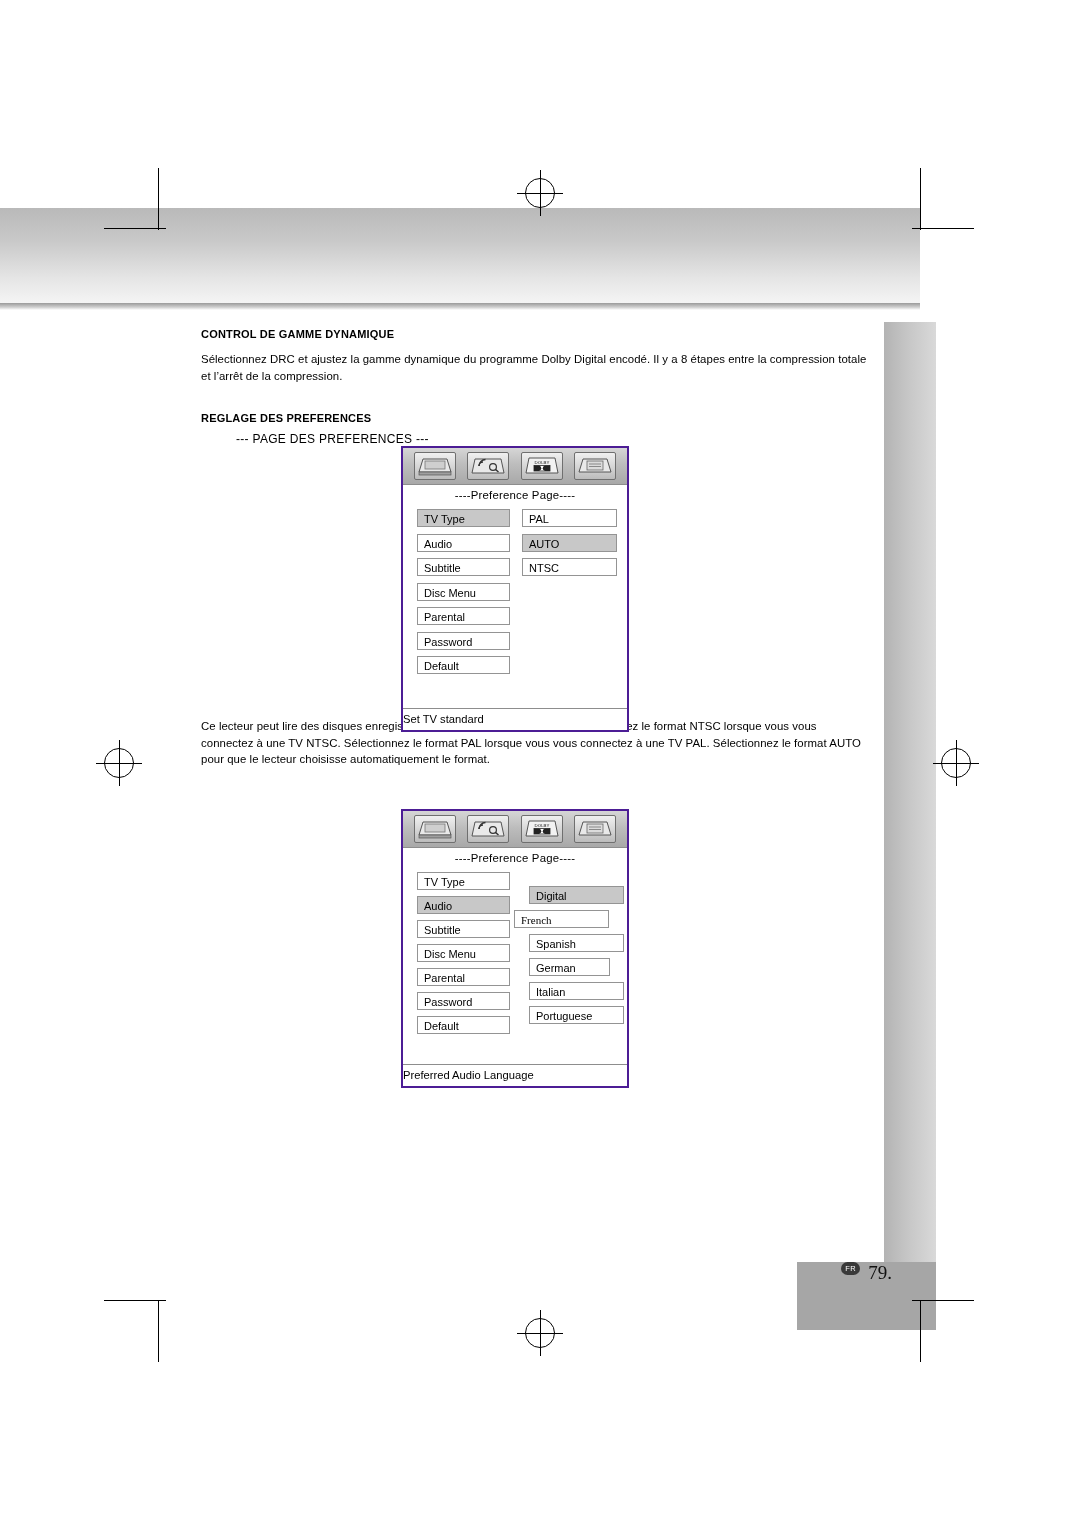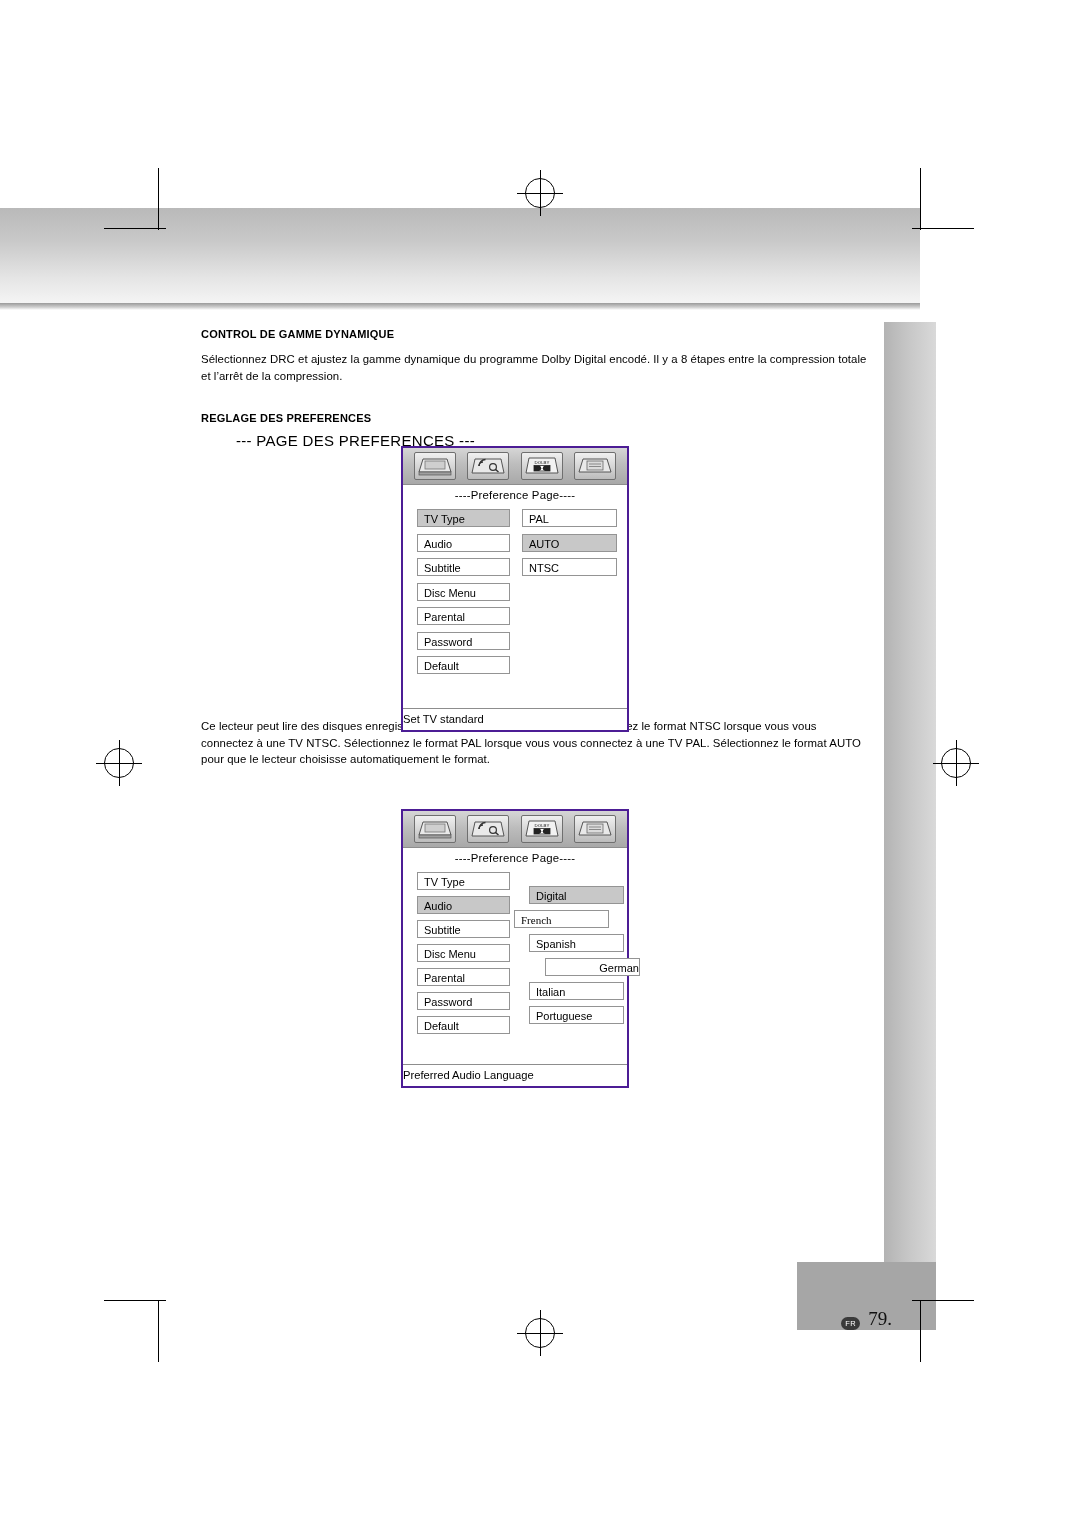--- a/index.html
+++ b/index.html
@@ -59,21 +59,21 @@
     height: 68px;
     background: #a6a6a6;
   }
   .footer-inner {
     position: absolute;
     left: 797px;
     top: 1262px;
     width: 139px;
     height: 68px;
     display: flex;
-    align-items: flex-end;
+    align-items: flex-start;
     justify-content: center;
     gap: 8px;
   }
   .fr-badge {
     width: 19px;
     height: 13px;
     border-radius: 8px;
     background: #3a3a3a;
     color: #fff;
     font-size: 7.5px;
@@ -117,21 +117,21 @@
     letter-spacing: .2px;
   }
   p.body-text {
     font-size: 11.4px;
     line-height: 16.5px;
     margin: 0;
     letter-spacing: .05px;
   }
   .block-gap { height: 28px; }
   .sub-caption {
-    font-size: 15px;
+    font-size: 12px;
     margin: 0 0 18px 35px;
     letter-spacing: .3px;
   }
   .sec2-title {
     font-size: 11.5px;
     font-weight: bold;
     margin: 0 0 7px 0;
     letter-spacing: .2px;
   }
   .indent-text {
@@ -341,20 +341,20 @@
       <div class="menu-item sel" style="left:14px; top:28px; width:93px;">Audio</div>
       <div class="menu-item" style="left:14px; top:52px; width:93px;">Subtitle</div>
       <div class="menu-item" style="left:14px; top:76px; width:93px;">Disc Menu</div>
       <div class="menu-item" style="left:14px; top:100px; width:93px;">Parental</div>
       <div class="menu-item" style="left:14px; top:124px; width:93px;">Password</div>
       <div class="menu-item" style="left:14px; top:148px; width:93px;">Default</div>
 
       <div class="menu-item sel" style="left:126px; top:18px; width:95px;">Digital</div>
       <div class="menu-item" style="left:111px; top:42px; width:95px;font-family:Liberation Serif, serif;">French</div>
       <div class="menu-item" style="left:126px; top:66px; width:95px;">Spanish</div>
-      <div class="menu-item" style="left:142px; top:90px; width:95px;text-align:right;">German</div>
+      <div class="menu-item" style="left:126px; top:90px; width:81px;">German</div>
       <div class="menu-item" style="left:126px; top:114px; width:95px;">Italian</div>
       <div class="menu-item" style="left:126px; top:138px; width:95px;">Portuguese</div>
     </div>
     <div class="osd-footer">Preferred Audio Language</div>
   </div>
 
 </div>
 
 </body></html>

